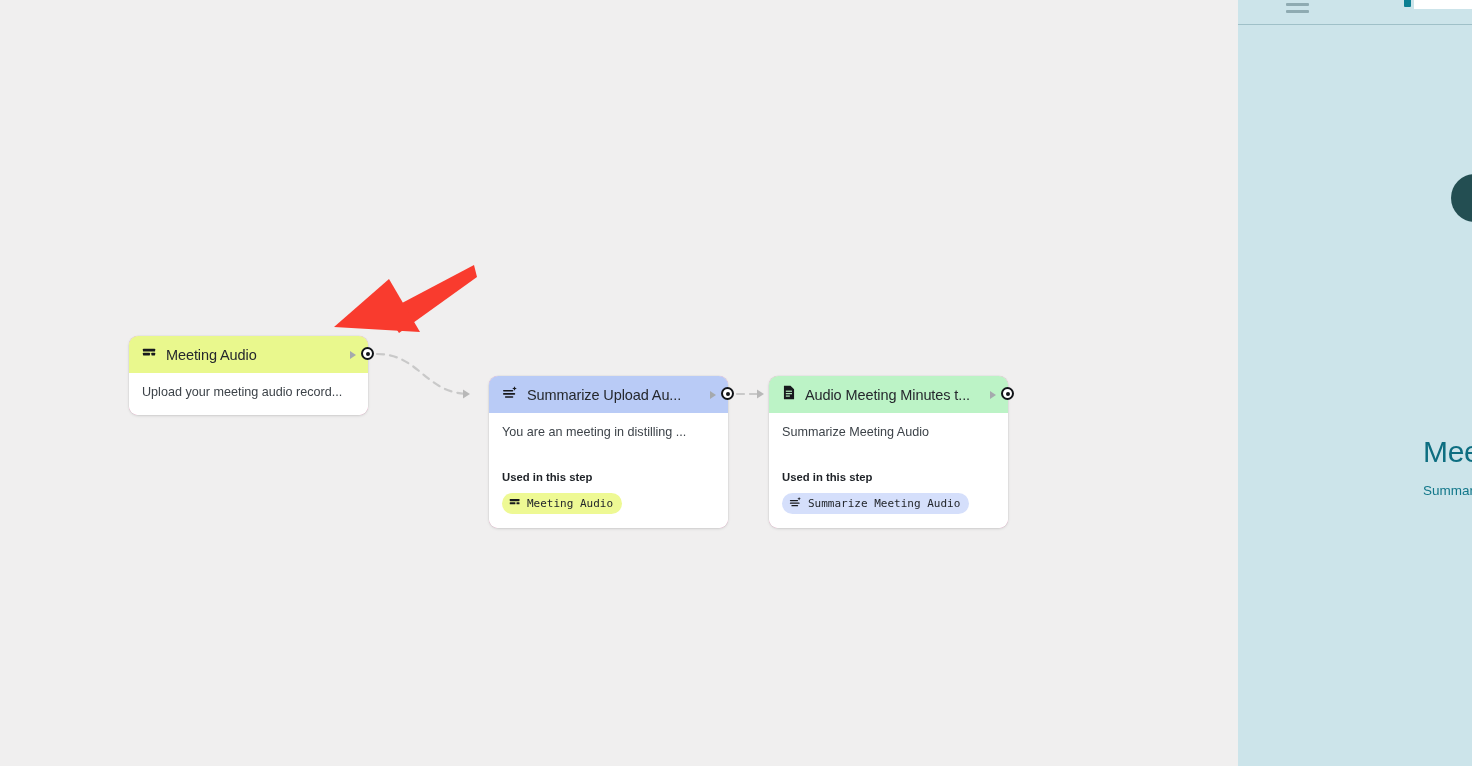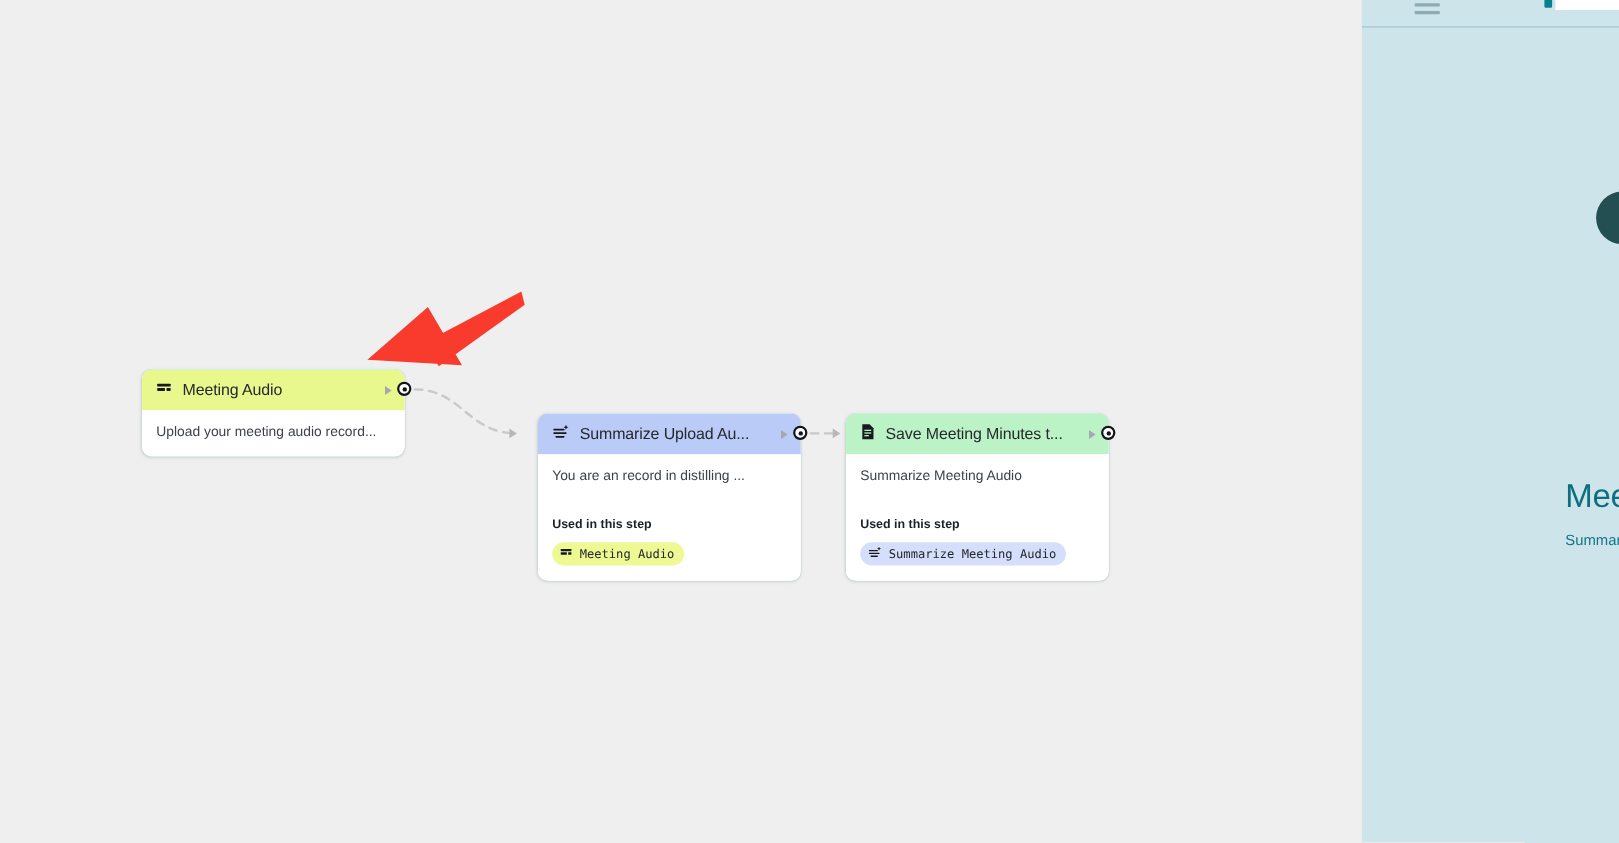--- a/index.html
+++ b/index.html
@@ -16,21 +16,21 @@
   .canvas {
     position: absolute; left: 0; top: 0;
     width: 1238px; height: 766px;
     background: #f0efef;
     overflow: hidden;
   }
 
   
   .node {
     position: absolute;
-    background: #5eead4;
+    background: #ec4899;
     border-radius: 9px;
     box-shadow: 0 1px 3px rgba(0,0,0,0.13), 0 0 0 0.5px rgba(0,0,0,0.05);
     overflow: visible;
     z-index: 4;
   }
   .node-inner {
     border-radius: 9px;
     overflow: hidden;
     background: #fff;
   }
@@ -243,21 +243,21 @@
               <rect x="1" y="5.2" width="11" height="1.7" rx="0.8" fill="#17191d"></rect>
               <rect x="1" y="8.6" width="13" height="1.7" rx="0.8" fill="#17191d"></rect>
               <rect x="3" y="12" width="9" height="1.7" rx="0.8" fill="#17191d"></rect>
               <path d="M13.3 1.3 l0.7 1.7 1.7 0.7 -1.7 0.7 -0.7 1.7 -0.7 -1.7 -1.7 -0.7 1.7 -0.7 z" fill="#17191d"></path>
             </svg>
           </span>
           <span class="title">Summarize Upload Au...</span>
           <span class="play-tri"></span>
         </div>
         <div class="node-body">
-          <div class="node-desc">You are an record in distilling ...</div>
+          <div class="node-desc">You are an meeting in distilling ...</div>
           <div class="used-label">Used in this step</div>
           <div class="tag tag-yellow">
             <span>
               <svg width="12" height="12" viewBox="0 0 16 16">
                 <rect x="1" y="4" width="13" height="2.9" rx="0.6" fill="#17191d"></rect>
                 <rect x="1" y="8.2" width="7.5" height="2.9" rx="0.6" fill="#17191d"></rect>
                 <rect x="10" y="8.2" width="4" height="2.9" rx="0.6" fill="#17191d"></rect>
               </svg>
             </span>
             <span>Meeting Audio</span>
@@ -271,21 +271,21 @@
       <div class="node-inner">
         <div class="node-head hdr-green">
           <span>
             <svg width="14" height="15" viewBox="0 0 14 16">
               <path d="M1.6 0.8 h7 l3.8 3.8 v10.6 h-10.8 z" fill="#17191d"></path>
               <rect x="3.6" y="6" width="6.6" height="1.25" fill="#bcf3c6"></rect>
               <rect x="3.6" y="8.6" width="6.6" height="1.25" fill="#bcf3c6"></rect>
               <rect x="3.6" y="11.2" width="4.3" height="1.25" fill="#bcf3c6"></rect>
             </svg>
           </span>
-          <span class="title">Save Meeting Minutes t...</span>
+          <span class="title">Audio Meeting Minutes t...</span>
           <span class="play-tri"></span>
         </div>
         <div class="node-body">
           <div class="node-desc">Summarize Meeting Audio</div>
           <div class="used-label">Used in this step</div>
           <div class="tag tag-blue">
             <span>
               <svg width="13" height="12" viewBox="0 0 17 16">
                 <rect x="1" y="5.2" width="11" height="1.7" rx="0.8" fill="#17191d"></rect>
                 <rect x="1" y="8.6" width="13" height="1.7" rx="0.8" fill="#17191d"></rect>

